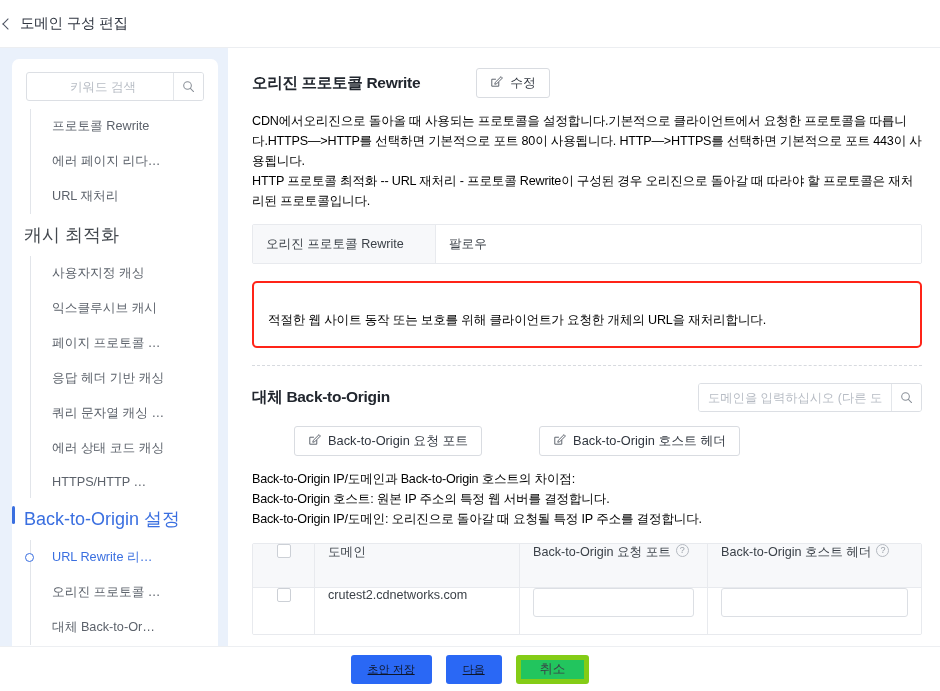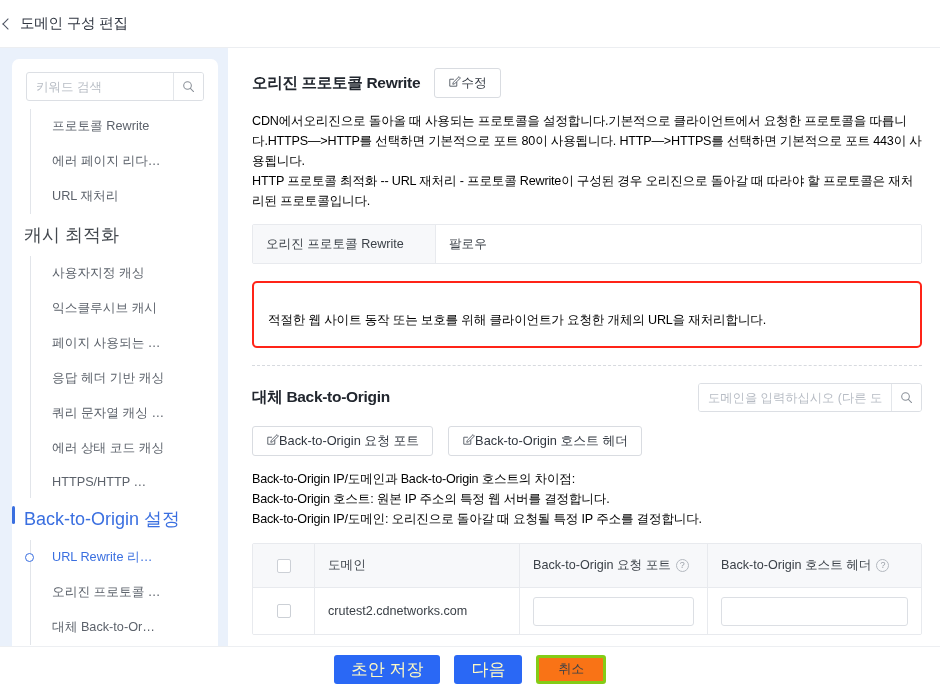--- a/index.html
+++ b/index.html
@@ -46,21 +46,21 @@
     background: #ffffff;
     border-radius: 7px;
     height: 635px;
     padding: 13px 0 0 0;
     overflow: hidden;
   }
   .search-row { padding: 0 14px 2px 14px; display: flex; }
   .search-box {
     display: flex; width: 100%; height: 29px;
     border: 1px solid #dcdfe4; border-radius: 3px;
-    overflow: hidden; background: #fff;
+    overflow: hidden; background: #fff; padding-left: 34px;
   }
   .search-box input {
     flex: 1; border: 0; outline: none;
     font-size: 12.5px; color: #30363f;
     padding: 0 9px; min-width: 0;
     font-family: "Liberation Sans", sans-serif;
     background: transparent;
   }
   .search-box input::placeholder { color: #b7bcc4; }
   .search-btn {
@@ -103,25 +103,25 @@
     flex: 1; background: #ffffff;
     padding: 0 18px 0 24px;
     position: relative; overflow: hidden;
   }
   .sec-head {
     display: flex; align-items: center; gap: 14px;
     padding-top: 20px;
   }
   .sec-title { font-size: 15.5px; color: #21262e; font-weight: 700; letter-spacing: -0.3px; }
   .btn-outline {
-    display: inline-flex; align-items: center; gap: 0;
+    display: inline-flex; align-items: center; gap: 7px;
     height: 30px; padding: 0 13px;
     border: 1px solid #d9dce1; border-radius: 3px;
     background: #fff; font-size: 12.8px; color: #30363f;
-    cursor: pointer; white-space: nowrap;
+    cursor: pointer; white-space: nowrap; margin-left: 42px;
   }
   .desc {
     margin-top: 13px;
     font-size: 12.6px; line-height: 20px; color: #000000;
     letter-spacing: -0.2px;
   }
   .kv-table {
     margin-top: 13px; display: flex;
     border: 1px solid #e8eaee; border-radius: 2px;
     height: 40px; overflow: hidden;
@@ -168,21 +168,21 @@
   
   .dtable {
     margin-top: 14px;
     border: 1px solid #e8eaee;
     border-radius: 2px; overflow: hidden;
   }
   .dt-row { display: flex; }
   .dt-head { background: #f7f8fa; height: 44px; border-bottom: 1px solid #e8eaee; }
   .dt-body { height: 46px; background: #fff; }
   .dt-cell {
-    display: flex; align-items: center;
+    display: flex; align-items: flex-start;
     padding: 0 13px;
     border-right: 1px solid #e8eaee;
     font-size: 12.6px; color: #3b4148;
   }
   .dt-cell:last-child { border-right: 0; }
   .c-check { width: 62px; flex: none; justify-content: center; padding: 0; }
   .c-domain { width: 205px; flex: none; }
   .c-port { width: 188px; flex: none; }
   .c-host { flex: 1; }
   .chk {
@@ -246,29 +246,30 @@
 
   
   .footer {
     position: absolute; left: 0; right: 0; bottom: 0;
     height: 45px; background: #ffffff;
     border-top: 1px solid #edeff2;
     display: flex; align-items: center; justify-content: center; gap: 14px;
   }
   .btn-primary {
     height: 29px; padding: 0 17px;
-    background: #2a68f5; color: #fef9c3;
+    background: #2a68f5; color: #0f172a;
     border: 0; border-radius: 3px;
-    font-size: 17px; cursor: pointer;
+    font-size: 11px; cursor: pointer;
     font-family: "Liberation Sans", sans-serif;
+    text-decoration: underline;
   }
   .btn-ghost {
     height: 29px; padding: 0 19px;
-    background: #f97316; color: #3b4148;
-    border: 3px solid #84cc16; border-radius: 3px;
+    background: #22c55e; color: #3b4148;
+    border: 5px solid #84cc16; border-radius: 3px;
     font-size: 12.9px; cursor: pointer;
     font-family: "Liberation Sans", sans-serif;
   }
   .plus { font-size: 15px; line-height: 1; color: #4a5058; }
 </style>
 </head>
 <body>
 
 <div class="page">
 
@@ -294,21 +295,21 @@
           </div>
         </div>
 
         <div class="nav" id="nav-list">
             <div class="nav-child"><span>프로토콜 Rewrite</span></div>
             <div class="nav-child"><span>에러 페이지 리다…</span></div>
             <div class="nav-child"><span>URL 재처리</span></div>
             <div class="nav-group-label"><span>캐시 최적화</span></div>
             <div class="nav-child"><span>사용자지정 캐싱</span></div>
             <div class="nav-child"><span>익스클루시브 캐시</span></div>
-            <div class="nav-child"><span>페이지 사용되는 …</span></div>
+            <div class="nav-child"><span>페이지 프로토콜 …</span></div>
             <div class="nav-child"><span>응답 헤더 기반 캐싱</span></div>
             <div class="nav-child"><span>쿼리 문자열 캐싱 …</span></div>
             <div class="nav-child"><span>에러 상태 코드 캐싱</span></div>
             <div class="nav-child"><span>HTTPS/HTTP …</span></div>
             <div class="nav-group-label active"><span>Back-to-Origin 설정</span></div>
             <div class="nav-child selected"><span class="dot"></span><span>URL Rewrite 리…</span></div>
             <div class="nav-child"><span>오리진 프로토콜 …</span></div>
             <div class="nav-child"><span>대체 Back-to-Or…</span></div>
             <div class="nav-group-label"><span>시큐리티 프로텍션</span></div>
             <div class="nav-child"><span>공격 탐지</span></div>

